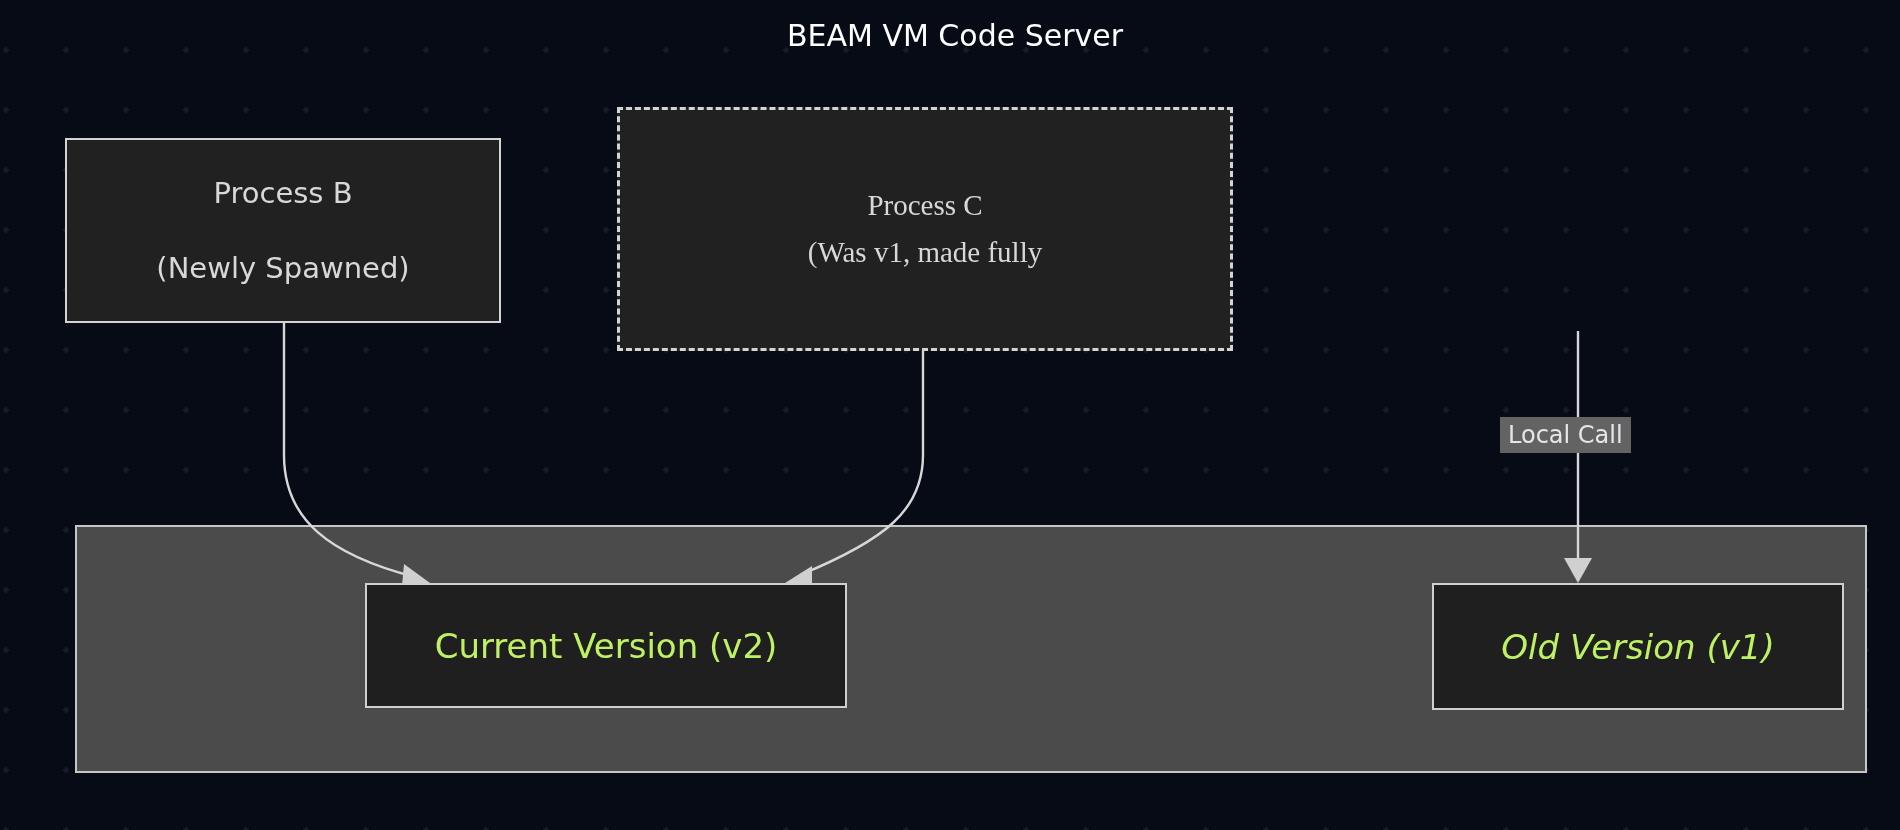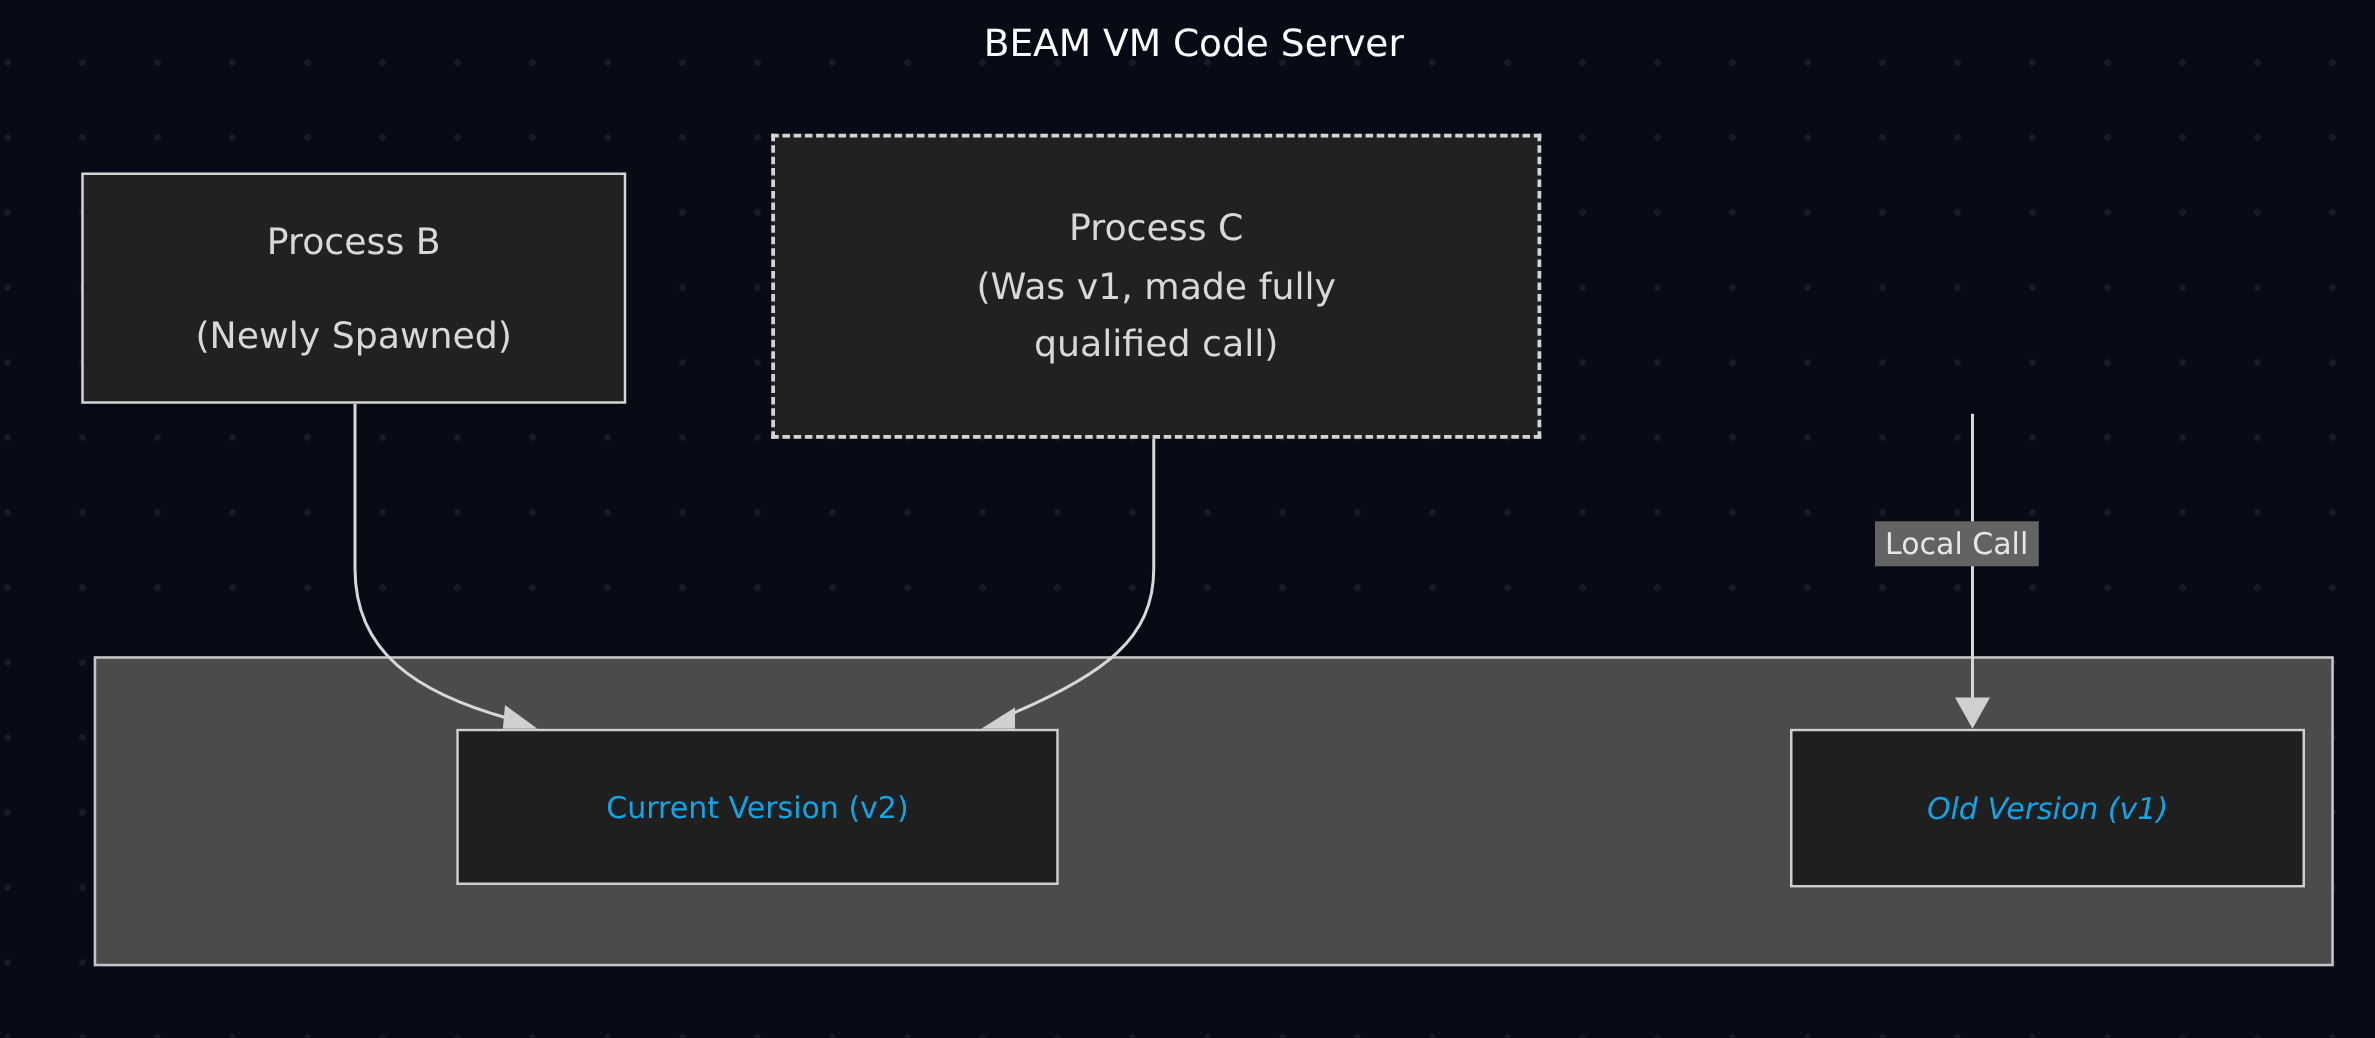--- a/index.html
+++ b/index.html
@@ -31,21 +31,21 @@
     color: #d8d8d8;
     font-size: 29px;
     line-height: 1.62;
     text-align: center;
     z-index: 4;
   }
   .node.dashed { border-style: dashed; border-width: 3px; }
   .node .ln { display: block; white-space: nowrap; }
 
   #process-b { left: 65px;   top: 138px; width: 436px; height: 185px; gap: 28px; }
-  #process-c { left: 617px;  top: 107px; width: 616px; height: 244px; }
+  #process-c { left: 617px;  top: 107px; width: 616px; height: 244px; font-family: Liberation Serif, serif; }
   #process-a { left: 1348px; top: 138px; width: 463px; height: 192px; }
 
   #beam-container {
     position: absolute;
     left: 75px;
     top: 525px;
     width: 1792px;
     height: 248px;
     background: #4b4b4b;
     border: 2px solid #c6c6c6;
@@ -65,22 +65,22 @@
   }
 
   .vnode {
     position: absolute;
     background: #1f1f1f;
     border: 2px solid #cfcfcf;
     box-sizing: border-box;
     display: flex;
     align-items: center;
     justify-content: center;
-    color: #0ea5e9;
-    font-size: 24px;
+    color: #bef264;
+    font-size: 34px;
     z-index: 4;
   }
   #current-version { left: 365px;  top: 583px; width: 482px; height: 125px; }
   #old-version     { left: 1432px; top: 583px; width: 412px; height: 127px; font-style: italic; }
 
   #svg-edges {
     position: absolute;
     left: 0; top: 0;
     width: 1900px;
     height: 830px;
@@ -124,21 +124,20 @@
   </svg>
 
   <div class="node" id="process-b">
     <span class="ln">Process B</span>
     <span class="ln">(Newly Spawned)</span>
   </div>
 
   <div class="node dashed" id="process-c">
     <span class="ln">Process C</span>
     <span class="ln">(Was v1, made fully</span>
-    <span class="ln">qualified call)</span>
   </div>
 
 
   <div class="vnode" id="current-version">Current Version (v2)</div>
   <div class="vnode" id="old-version">Old Version (v1)</div>
 
   <div id="local-call-label">Local Call</div>
 
 </div>
 

